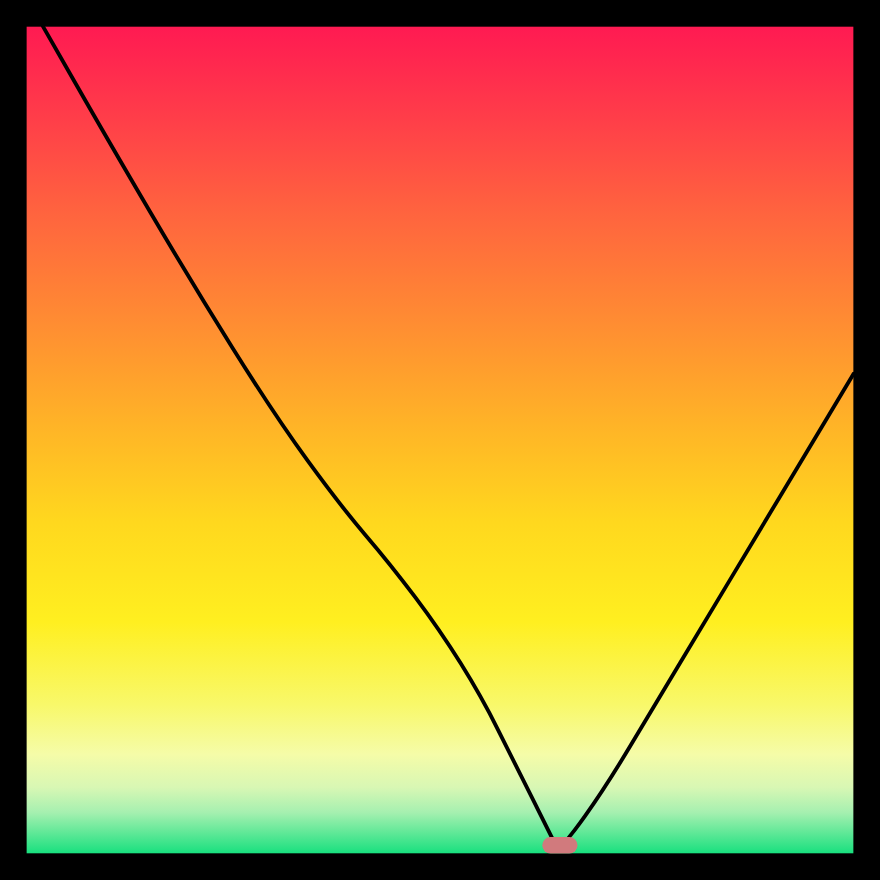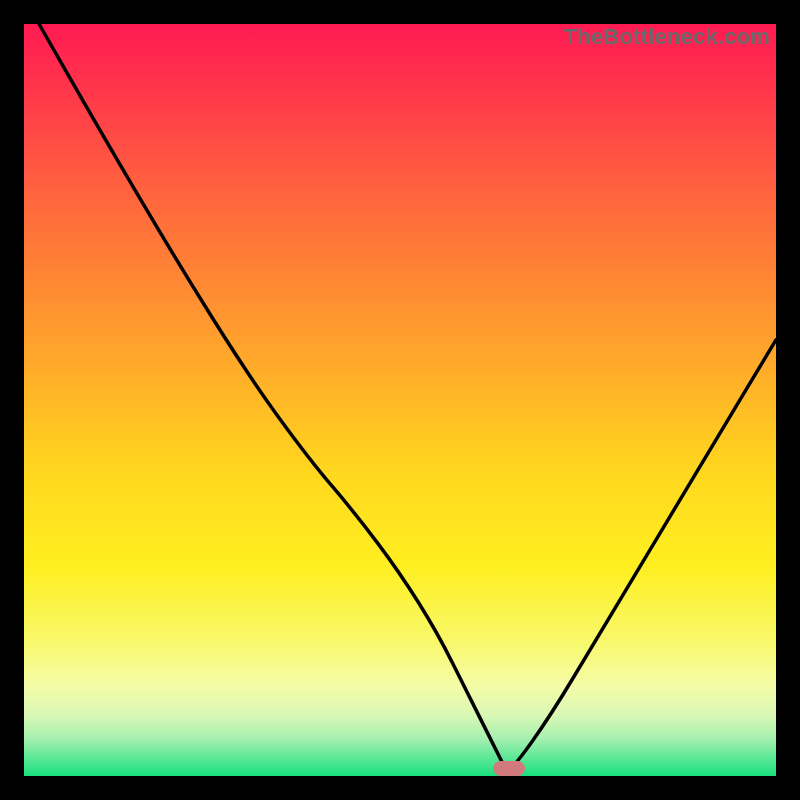--- a/index.html
+++ b/index.html
@@ -79,15 +79,14 @@
       </defs>
       <rect x="0" y="0" width="100" height="100" fill="url(#bgGrad)"></rect>
     </svg>
 
     <svg class="curve-svg" viewBox="0 0 100 100" preserveAspectRatio="none">
       <path class="curve-path" d="M 2.00 0.00 Q 2.00 0.00 6.00 7.00 Q 10.00 14.00 15.00 22.50 Q 20.00 31.00 25.00 39.00 Q 30.00 47.00 34.00 52.50 Q 38.00 58.00 41.00 61.50 Q 44.00 65.00 47.00 69.00 Q 50.00 73.00 52.50 77.00 Q 55.00 81.00 57.00 85.00 Q 59.00 89.00 61.00 93.00 Q 63.00 97.00 63.50 98.00 Q 64.00 99.00 64.50 99.00 Q 65.00 99.00 67.50 95.50 Q 70.00 92.00 73.00 87.00 Q 76.00 82.00 79.00 77.00 Q 82.00 72.00 85.00 67.00 Q 88.00 62.00 91.00 57.00 Q 94.00 52.00 97.00 47.00 L 100.00 42.00" vector-effect="non-scaling-stroke"></path>
     </svg>
 
     <div class="marker" style="left: 62.4%; top: 98%; width: 4.2%; height: 2%; background: rgb(209, 122, 125);"></div>
 
-    <div class="watermark">TheBottleneck.com</div>
   </div>
 </div>
 
 </body></html>

